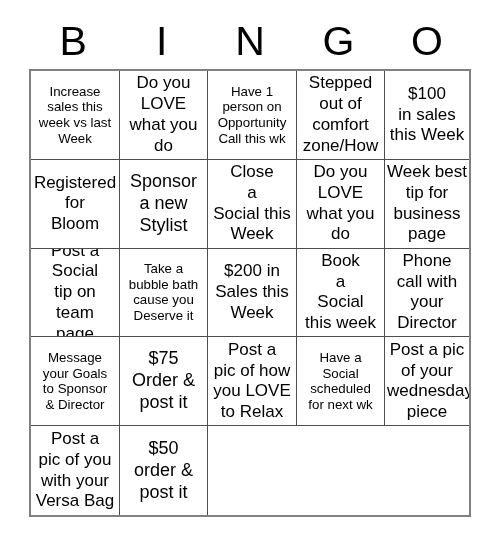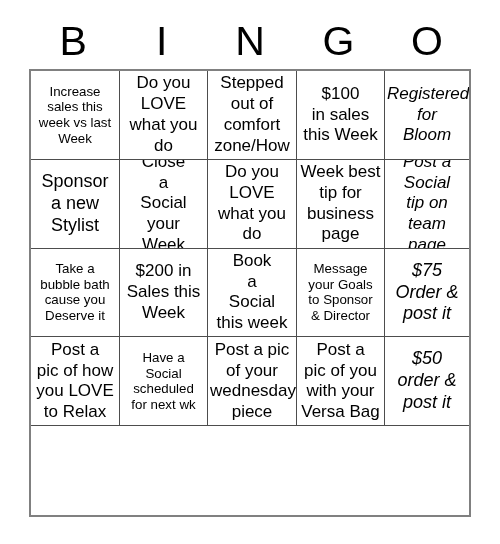--- a/index.html
+++ b/index.html
@@ -63,21 +63,21 @@
     border-right: 1px solid #4d4d4d;
     border-bottom: 1px solid #4d4d4d;
     display: flex;
     align-items: center;
     justify-content: flex-start;
     text-align: center;
     padding: 1px 2px;
     overflow: hidden;
   }
   
-  .cell:nth-child(5n) { border-right: none; font-style: italic; }
+  .cell:nth-child(5n) { border-right: none; }
   
   .cell:nth-child(n+21) { border-bottom: none; }
 
   .cell-text {
     display: block;
     width: 100%;
     font-size: 14.5px;
     line-height: 1.18;
     font-family: "Liberation Sans", sans-serif;
     white-space: pre-line;
@@ -109,20 +109,26 @@
 week vs last
 Week</span>
       </div>
       <div class="cell">
         <span class="cell-text sz-md">Do you
 LOVE
 what you
 do</span>
       </div>
       <div class="cell">
+        <span class="cell-text sz-sm">Have 1
+person on
+Opportunity
+Call this wk</span>
+      </div>
+      <div class="cell">
         <span class="cell-text sz-md">Stepped
 out of
 comfort
 zone/How</span>
       </div>
       <div class="cell">
         <span class="cell-text sz-md">$100
 in sales
 this Week</span>
       </div>
@@ -132,21 +138,21 @@
 Bloom</span>
       </div>
       <div class="cell">
         <span class="cell-text sz-lg">Sponsor
 a new
 Stylist</span>
       </div>
       <div class="cell">
         <span class="cell-text sz-md">Close
 a
-Social your
+Social this
 Week</span>
       </div>
       <div class="cell">
         <span class="cell-text sz-md">Do you
 LOVE
 what you
 do</span>
       </div>
       <div class="cell">
         <span class="cell-text sz-md">Week best
@@ -171,20 +177,26 @@
 Sales this
 Week</span>
       </div>
       <div class="cell">
         <span class="cell-text sz-md">Book
 a
 Social
 this week</span>
       </div>
       <div class="cell">
+        <span class="cell-text sz-md">Phone
+call with
+your
+Director</span>
+      </div>
+      <div class="cell">
         <span class="cell-text sz-sm">Message
 your Goals
 to Sponsor
 &amp; Director</span>
       </div>
       <div class="cell">
         <span class="cell-text sz-lg">$75
 Order &amp;
 post it</span>
       </div>

